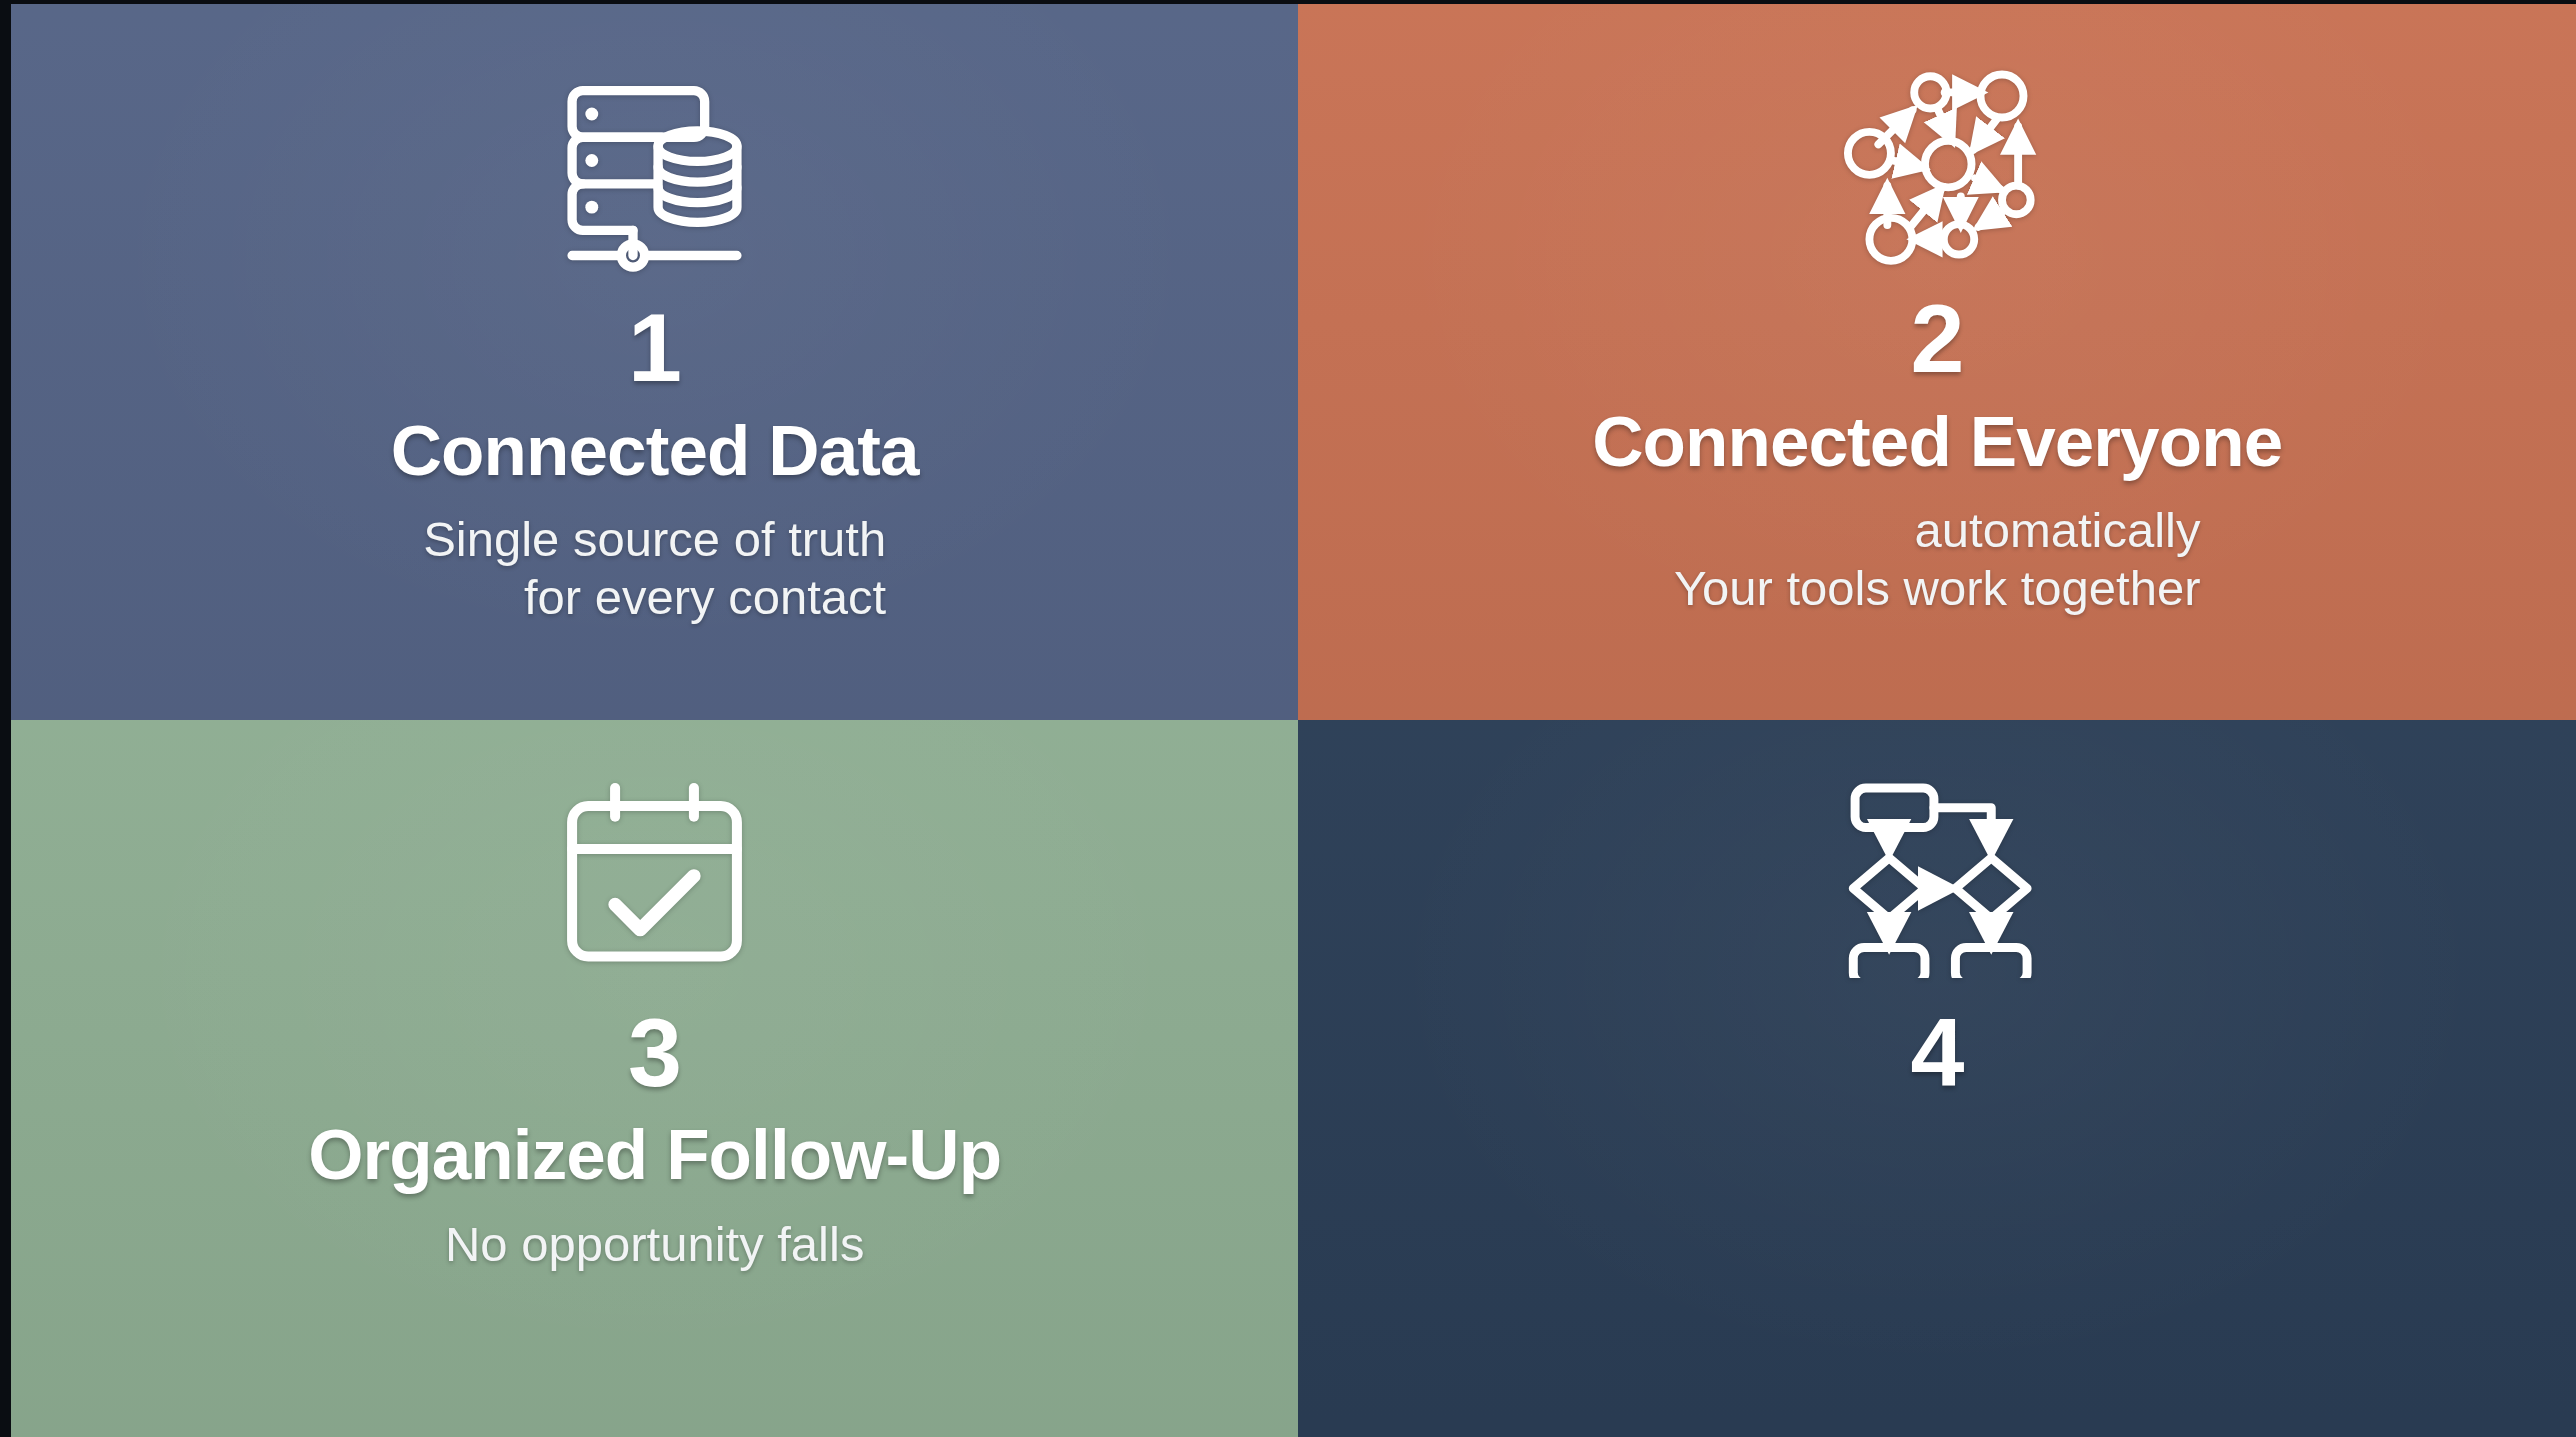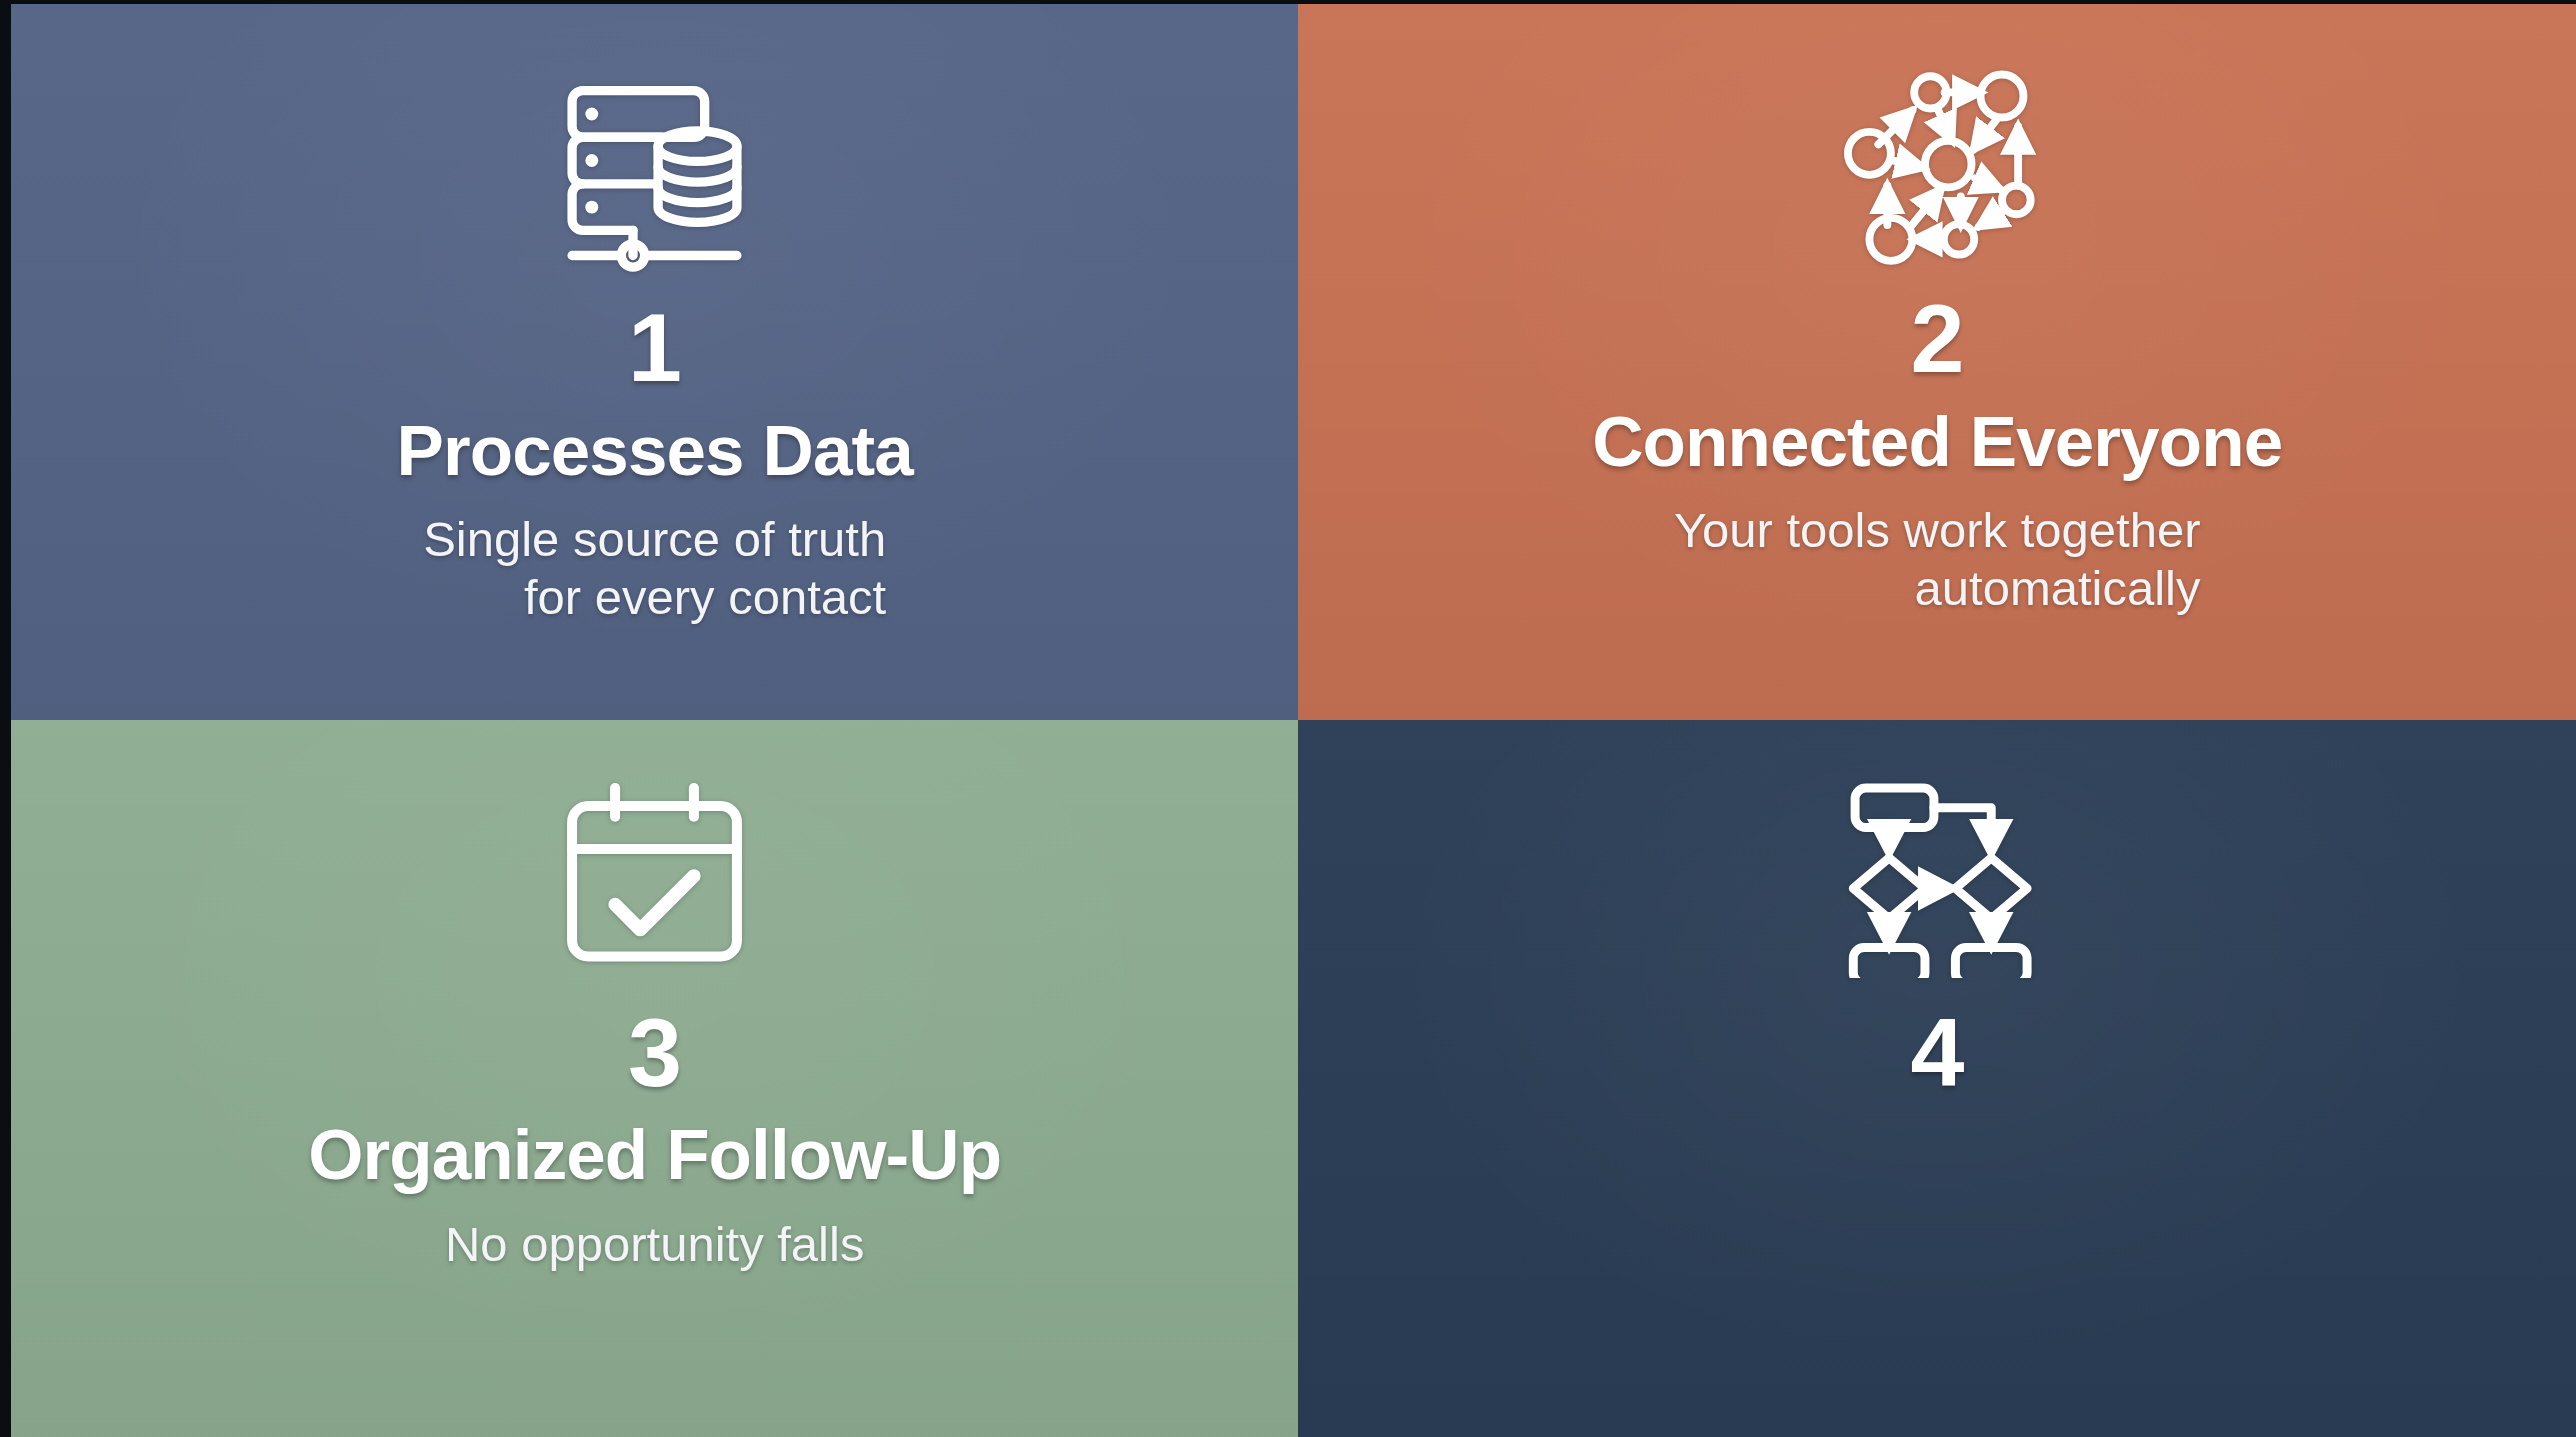--- a/index.html
+++ b/index.html
@@ -152,21 +152,21 @@
               <path d="M62 58.5 c0 4.7 9.8 8.5 22 8.5 s22 -3.8 22 -8.5"></path>
               <path d="M62 70 c0 4.7 9.8 8.5 22 8.5 s22 -3.8 22 -8.5"></path>
 
               <path d="M48 94 v14"></path>
               <path d="M14 108 h26 M56 108 h50"></path>
               <circle cx="48" cy="108" r="6.5"></circle>
             </g>
           </svg>
         </div>
         <div class="num">1</div>
-        <div class="title">Processes Data</div>
+        <div class="title">Connected Data</div>
         <div class="subtitle">
           <div>Single source of truth</div>
           <div>for every contact</div>
         </div>
       </div>
     </div>
 
     <div class="quad q2">
       <div class="quad-inner">
         <div class="icon-wrap">
@@ -197,22 +197,22 @@
               <circle cx="66" cy="62" r="13"></circle>
               <circle cx="104" cy="82" r="8"></circle>
               <circle cx="72" cy="104" r="8.5"></circle>
               <circle cx="34" cy="104" r="12"></circle>
             </g>
           </svg>
         </div>
         <div class="num">2</div>
         <div class="title">Connected Everyone</div>
         <div class="subtitle">
+          <div>automatically</div>
           <div>Your tools work together</div>
-          <div>automatically</div>
         </div>
       </div>
     </div>
 
     <div class="quad q3">
       <div class="quad-inner">
         <div class="icon-wrap">
           <svg viewBox="0 0 120 120" fill="none" xmlns="http://www.w3.org/2000/svg">
             <g stroke="#ffffff" stroke-width="5.6" stroke-linecap="round" stroke-linejoin="round">
 

